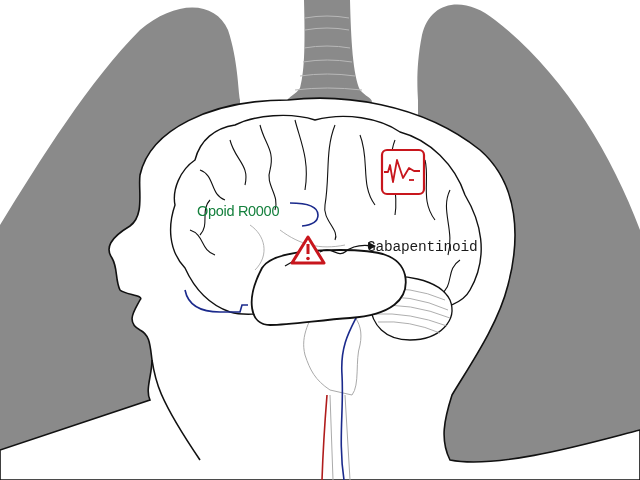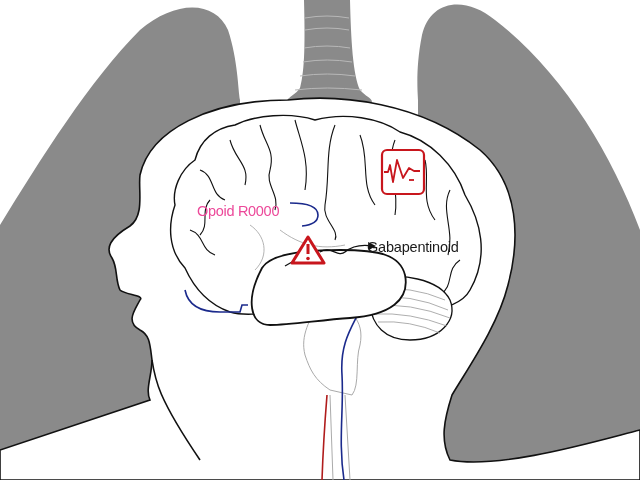--- a/index.html
+++ b/index.html
@@ -1,19 +1,19 @@
 <!DOCTYPE html>
 <html><head>
 <meta charset="utf-8">
 <style>
   html, body { margin:0; padding:0; }
   body { width:640px; height:480px; overflow:hidden; background:#ffffff; position:relative; font-family:"Liberation Sans", sans-serif; }
   #scene { position:absolute; left:0; top:0; width:640px; height:480px; }
-  .label-opioid { position:absolute; left:197px; top:203px; font-size:14.5px; color:#ec4899; letter-spacing:-0.3px; white-space:nowrap; }
-  .label-gaba { position:absolute; left:367px; top:239px; font-size:14.5px; color:#1a1a1a; letter-spacing:-0.2px; white-space:nowrap; }
+  .label-opioid { position:absolute; left:197px; top:203px; font-size:14.5px; color:#15803d; letter-spacing:-0.3px; white-space:nowrap; }
+  .label-gaba { position:absolute; left:367px; top:239px; font-size:14.5px; color:#1a1a1a; letter-spacing:-0.2px; white-space:nowrap;font-family:Liberation Mono, monospace; }
 </style>
 </head>
 <body>
 
 <svg id="scene" viewBox="0 0 640 480" xmlns="http://www.w3.org/2000/svg">
 
   <g>
     <path fill="#8a8a8a" d="M0,225 C40,160 90,80 140,30 C175,0 215,0 228,30 C238,60 238,90 240,100 L240,480 L0,480 Z"></path>
     <path fill="#8a8a8a" d="M640,230 C610,150 560,70 495,20 C465,-5 430,0 422,35 C415,70 418,95 418,100 L418,480 L640,480 Z"></path>
     <path fill="#8a8a8a" d="M304,0 L350,0 C351,40 353,75 360,90 C365,96 372,98 372,102 L285,102 C290,96 296,94 300,88 C305,70 305,40 304,0 Z"></path>

